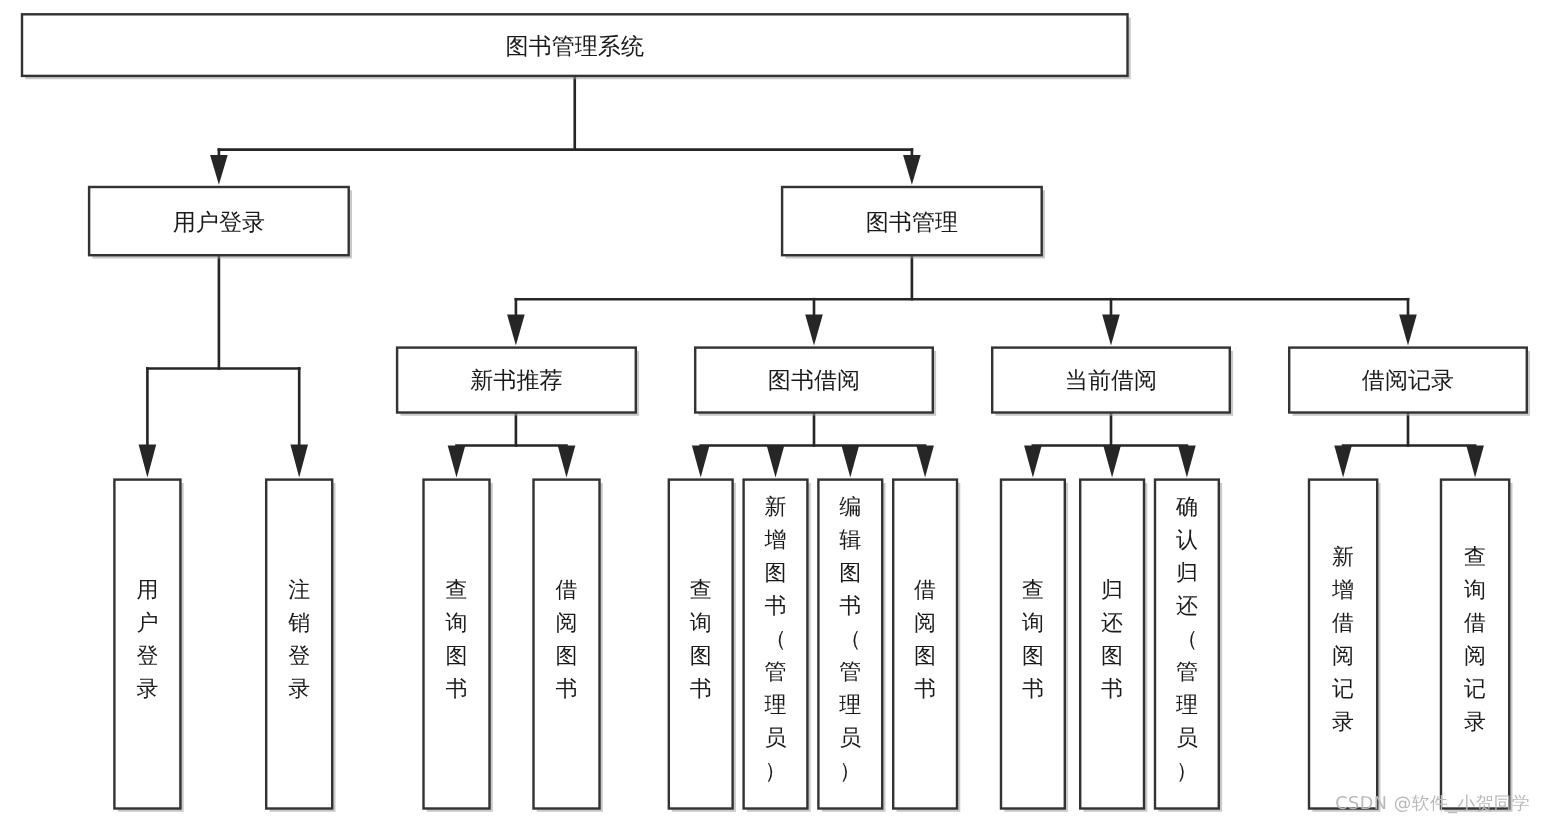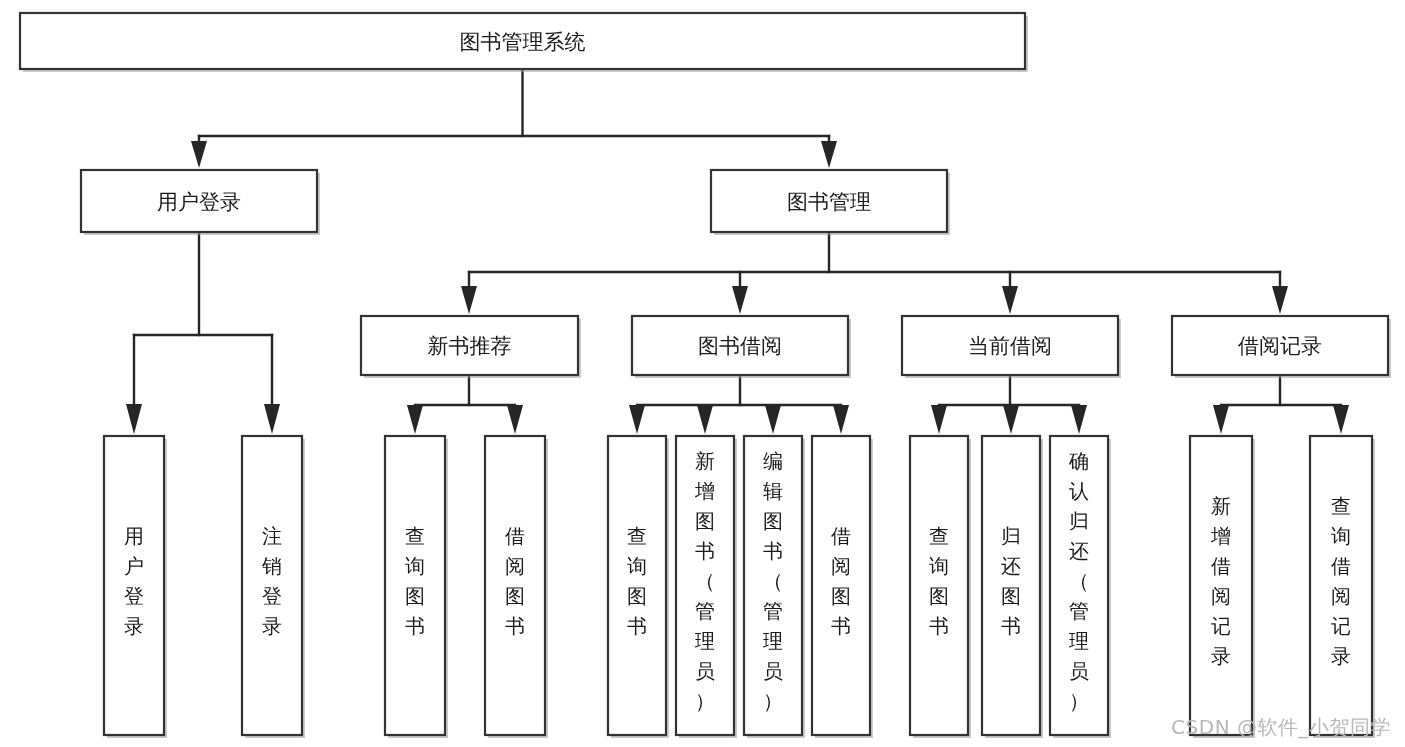--- a/index.html
+++ b/index.html
@@ -58,21 +58,21 @@
     fill: #1a1a1a;
     font-family: "DejaVu Sans", "Liberation Sans", sans-serif;
     font-size: 20px;
     text-anchor: middle;
   }
   .watermark {
     position: absolute;
     right: 14px;
     bottom: 6px;
     color: #b8b8b8;
-    font-size: 20px;
+    font-size: 16px;
     font-family: "DejaVu Sans", "Liberation Sans", sans-serif;
     letter-spacing: 0.5px;
     user-select: none;
     pointer-events: none;
     white-space: nowrap;
   }
 </style>
 </head>
 <body>
 

